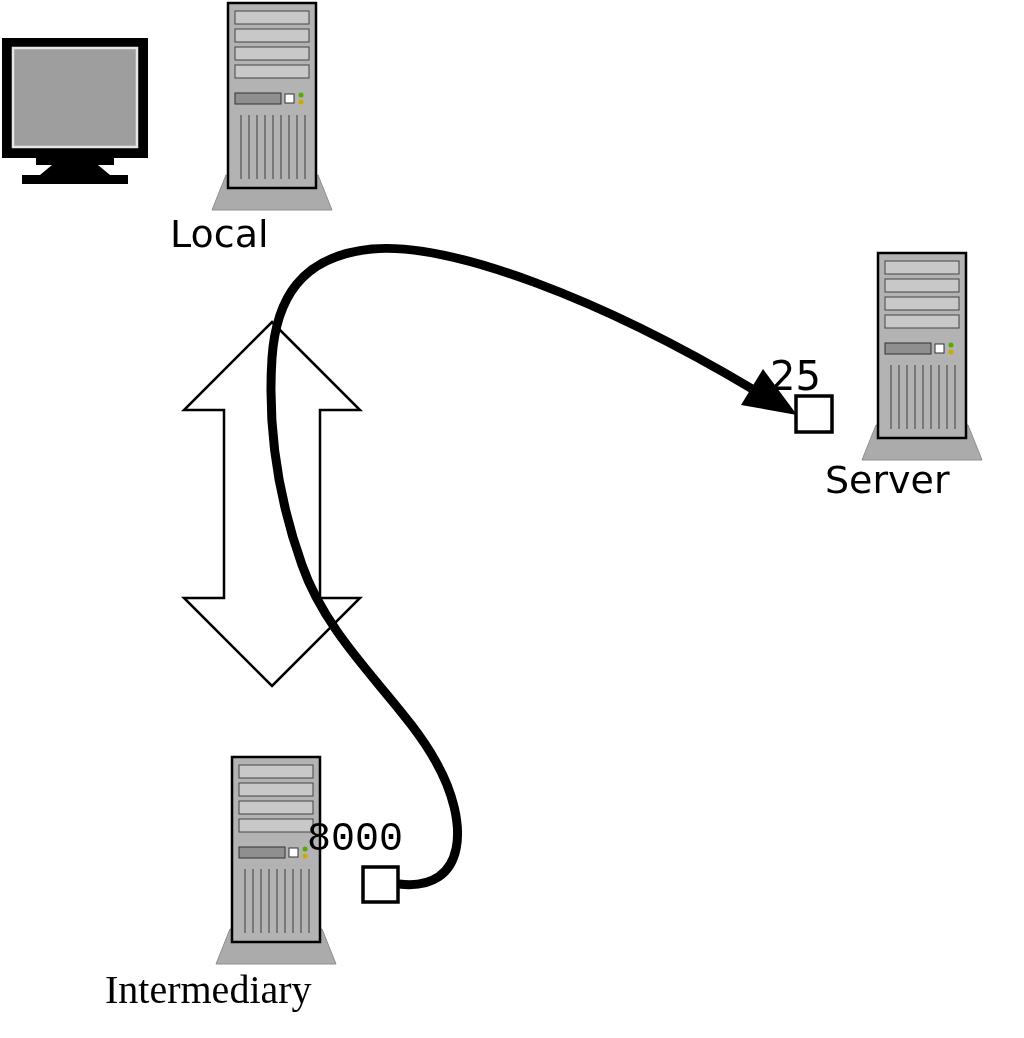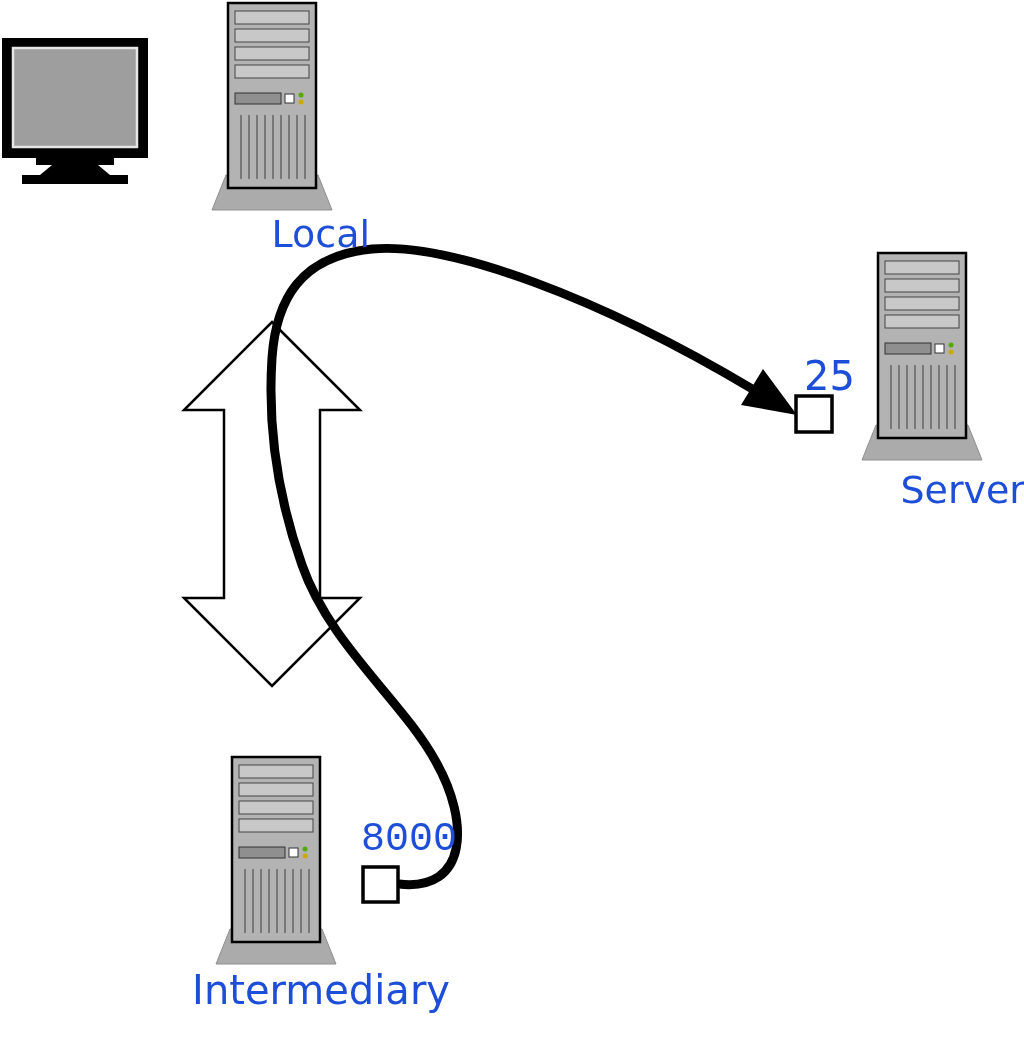--- a/index.html
+++ b/index.html
@@ -17,22 +17,22 @@
     overflow: hidden;
     background: #ffffff;
   }
   .stage svg {
     position: absolute;
     left: 0;
     top: 0;
   }
   .label {
     position: absolute;
-    color: #1d4ed8;
-    text-align: right;
+    color: #000000;
+    text-align: left;
     font-size: 38px;
     line-height: 1.3;
     user-select: none;
   }
   .label.port-num {
     font-size: 40px;
   }
   .label.node-intermediary {
     font-size: 40px;
   }
@@ -98,22 +98,22 @@
              C 276 300 300 256 372 249
              C 450 242 600 298 754 390" fill="none" stroke="#000000" stroke-width="9" stroke-linecap="round"></path>
     <polygon points="797,415 741,405 763,369" fill="#000000"></polygon>
 
     <rect x="796" y="396" width="36" height="36" fill="#ffffff" stroke="#000000" stroke-width="3.5"></rect>
     <rect x="363" y="867" width="35" height="35" fill="#ffffff" stroke="#000000" stroke-width="3.5"></rect>
   </svg>
 
   <div class="label" style="left:170px; top:210px; width:200px;">Local</div>
 
-  <div class="label" style="left:825px; top:466px; width:200px;">Server</div>
+  <div class="label" style="left:825px; top:456px; width:200px;">Server</div>
 
-  <div class="label node-intermediary" style="left:105px; top:964px; width:345px;">Intermediary</div>
+  <div class="label node-intermediary" style="left:105px; top:964px; width:345px;font-family:Liberation Serif, serif;">Intermediary</div>
 
 
   <div class="label port-num" style="left:770px; top:350px; width:85px;">25</div>
 
   <div class="label port-num" style="left:307px; top:814px; width:150px;font-family:Liberation Mono, monospace;">8000</div>
 
 </div>
 
 </body></html>

